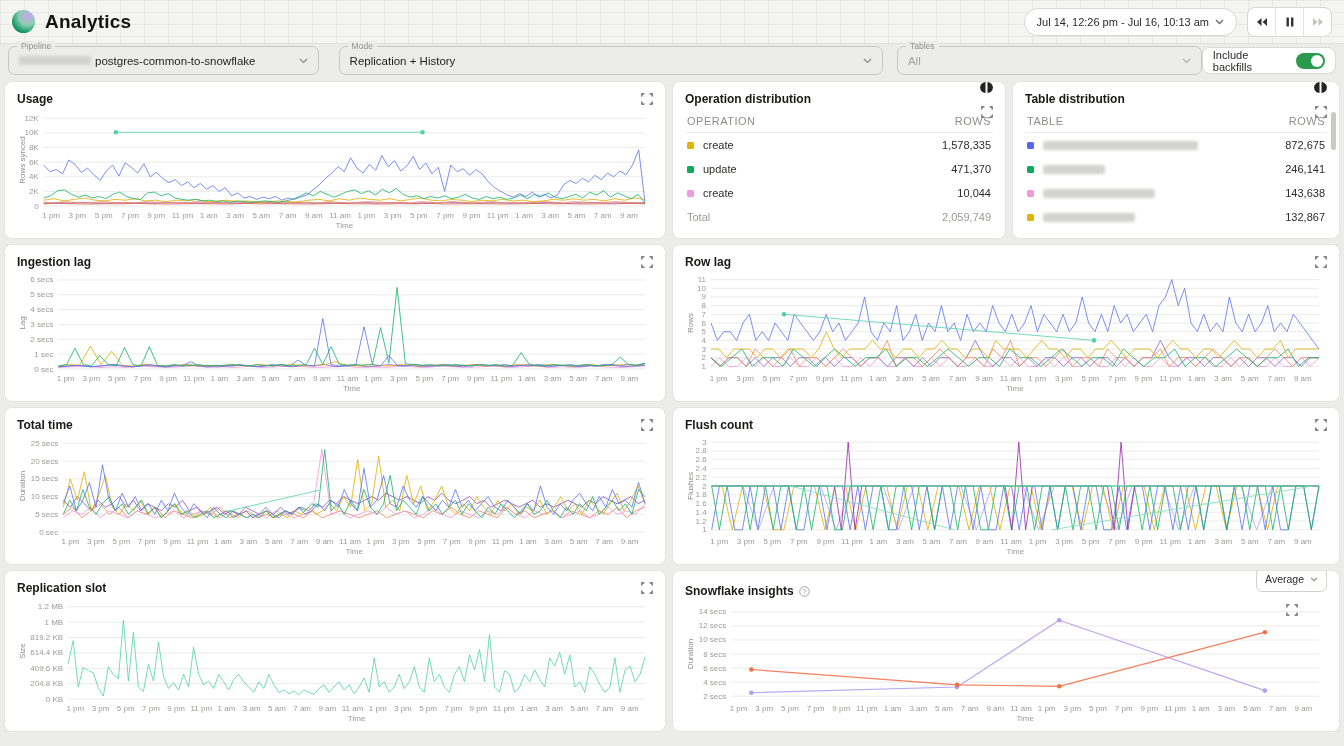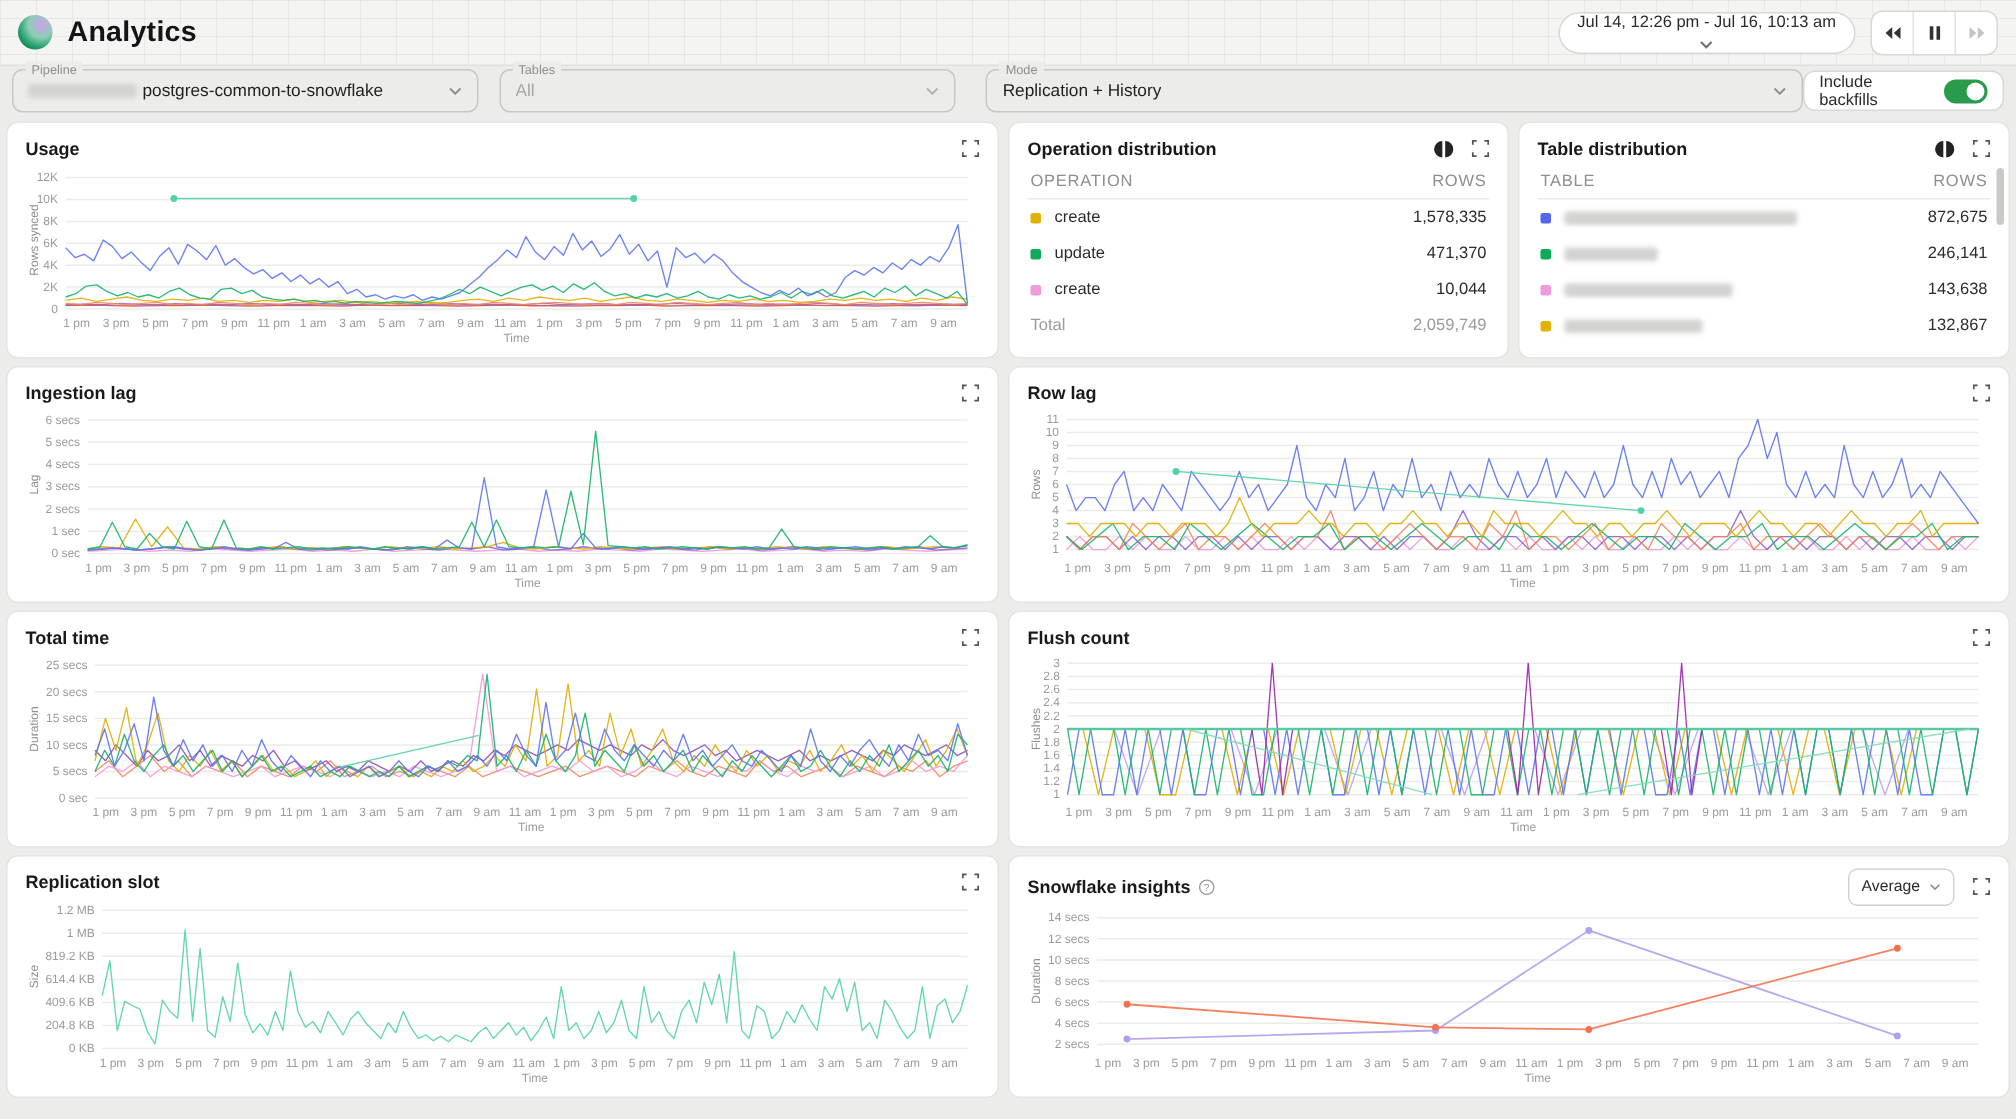--- a/index.html
+++ b/index.html
@@ -6,21 +6,21 @@
   .page{width:1344px;height:746px;background:#ecoece;background:#ececea;font-family:"Liberation Sans",sans-serif;position:relative;overflow:hidden;}
   
   .topbar{height:44px;box-sizing:border-box;display:flex;align-items:center;padding:0 12px;border-bottom:1px solid #e0e0dd;
     background-color:#f4f4f2;
     background-image:linear-gradient(rgba(0,0,0,0.05) 1px,transparent 1px),linear-gradient(90deg,rgba(0,0,0,0.05) 1px,transparent 1px);
     background-size:24px 12px;}
   .logo{width:23px;height:23px;border-radius:50%;margin-right:10px;
     background:radial-gradient(circle at 68% 28%, #c9a4ee 0%, #8ecdb4 38%, #1d9e6c 68%, #0a5a3a 100%);}
   .app-title{font-size:19px;font-weight:700;color:#141414;letter-spacing:.2px;}
   .topbar-right{margin-left:auto;display:flex;align-items:center;gap:10px;}
-  .date-chip{background:#fff;border:1px solid #d7d7d4;border-radius:15px;height:26px;display:flex;align-items:center;gap:6px;padding:0 12px;font-size:11px;color:#2b2b29;cursor:pointer;flex-direction:column;}
+  .date-chip{background:#fff;border:1px solid #d7d7d4;border-radius:15px;height:26px;display:flex;align-items:center;gap:6px;padding:0 12px;font-size:11px;color:#2b2b29;cursor:pointer;}
   .playback{background:#fff;border:1px solid #d7d7d4;border-radius:8px;height:28px;display:flex;align-items:stretch;overflow:hidden;}
   .pb-btn{width:27px;display:flex;align-items:center;justify-content:center;cursor:pointer;}
   .pb-btn + .pb-btn{border-left:1px solid #e3e3e0;}
   
   .filterbar{height:33px;display:flex;align-items:center;padding:0 8px;box-sizing:border-box;}
   .select{position:relative;border:1px solid #c7c7c4;border-radius:7px;height:29px;box-sizing:border-box;display:flex;align-items:center;padding:0 10px;cursor:pointer;background:transparent;}
   .flabel{position:absolute;top:-6px;left:8px;font-size:8.5px;color:#8f8f8c;background:#ececea;padding:0 4px;line-height:10px;}
   .sval{font-size:11.5px;color:#1f1f1d;white-space:nowrap;overflow:hidden;text-align:right;}
   .sval.dim{color:#a5a5a2;}
   .select .chev{margin-left:auto;}
@@ -28,21 +28,21 @@
   .chip-label{font-size:11px;color:#2b2b29;}
   .toggle{width:30px;height:16px;border-radius:9px;background:#2a9a4d;position:relative;cursor:pointer;}
   .knob{position:absolute;right:2px;top:2px;width:12px;height:12px;border-radius:50%;background:#fff;}
   .blur-bar{background:#d2d2cf;filter:blur(1.6px);border-radius:2px;display:inline-block;height:9px;}
   
   .grid{padding:4px;display:flex;flex-direction:column;gap:5px;align-items:center;}
   .row{display:flex;gap:6px;}
   .card{background:#fff;border:1px solid #e4e4e1;border-radius:8px;box-sizing:border-box;padding:8px 12px;display:flex;flex-direction:column;position:relative;overflow:hidden;}
   .card-head{display:flex;align-items:center;height:18px;flex:none;}
   .card-title{font-size:12px;font-weight:700;color:#191917;margin:0;}
-  .head-icons{margin-left:auto;display:flex;align-items:center;gap:12px;}
+  .head-icons{margin-left:auto;display:flex;align-items:center;gap:12px;flex-direction:column;}
   .icon-btn{cursor:pointer;display:flex;align-items:center;}
   .chart{flex:1;min-height:0;}
   
   .tbl{flex:1;display:flex;flex-direction:column;overflow:hidden;margin-top:2px;}
   .tbl-head{display:flex;justify-content:space-between;font-size:11px;letter-spacing:.5px;color:#8e8e8b;padding:5px 2px 5px 2px;border-bottom:1px solid #e9e9e6;flex:none;}
   .tbl-row{display:flex;align-items:center;height:24px;flex:none;font-size:11px;color:#2c2c2a;padding:0 2px;}
   .sq{width:7px;height:7px;border-radius:1.5px;margin-right:9px;flex:none;}
   .tbl-row .val{margin-left:auto;}
   .tbl-row.total{color:#9a9a97;}
   .scrollbar{position:absolute;right:3px;top:30px;width:5px;height:38px;border-radius:3px;background:#c9c9c6;cursor:pointer;}
@@ -87,32 +87,32 @@
 
   <div class="filterbar">
     <div class="select" style="width:322px;margin-left:0;">
       <span class="flabel">Pipeline</span>
       <span class="blur-bar" style="width:72px;margin-right:4px;flex:none;"></span>
       <span class="sval">postgres-common-to-snowflake</span>
       <svg class="chev" width="9" height="6" viewBox="0 0 9 6">
           <polyline points="1,1 4.5,4.5 8,1" fill="none" stroke="#8a8a87" stroke-width="1.2"></polyline>
         </svg>
     </div>
+    <div class="select" style="width:565px;margin-left:20px;">
+      <span class="flabel">Mode</span>
+      <span class="sval">Replication + History</span>
+      <svg class="chev" width="9" height="6" viewBox="0 0 9 6">
+          <polyline points="1,1 4.5,4.5 8,1" fill="none" stroke="#8a8a87" stroke-width="1.2"></polyline>
+        </svg>
+    </div>
     <div class="select" style="width:316px;margin-left:14px;">
       <span class="flabel">Tables</span>
       <span class="sval dim">All</span>
       <svg class="chev" width="9" height="6" viewBox="0 0 9 6">
           <polyline points="1,1 4.5,4.5 8,1" fill="none" stroke="#b0b0ad" stroke-width="1.2"></polyline>
-        </svg>
-    </div>
-    <div class="select" style="width:565px;margin-left:20px;">
-      <span class="flabel">Mode</span>
-      <span class="sval">Replication + History</span>
-      <svg class="chev" width="9" height="6" viewBox="0 0 9 6">
-          <polyline points="1,1 4.5,4.5 8,1" fill="none" stroke="#8a8a87" stroke-width="1.2"></polyline>
         </svg>
     </div>
     <div class="chip">
       <span class="chip-label">Include backfills</span>
       <div class="toggle">
           <div class="knob"></div>
         </div>
     </div>
   </div>
 

